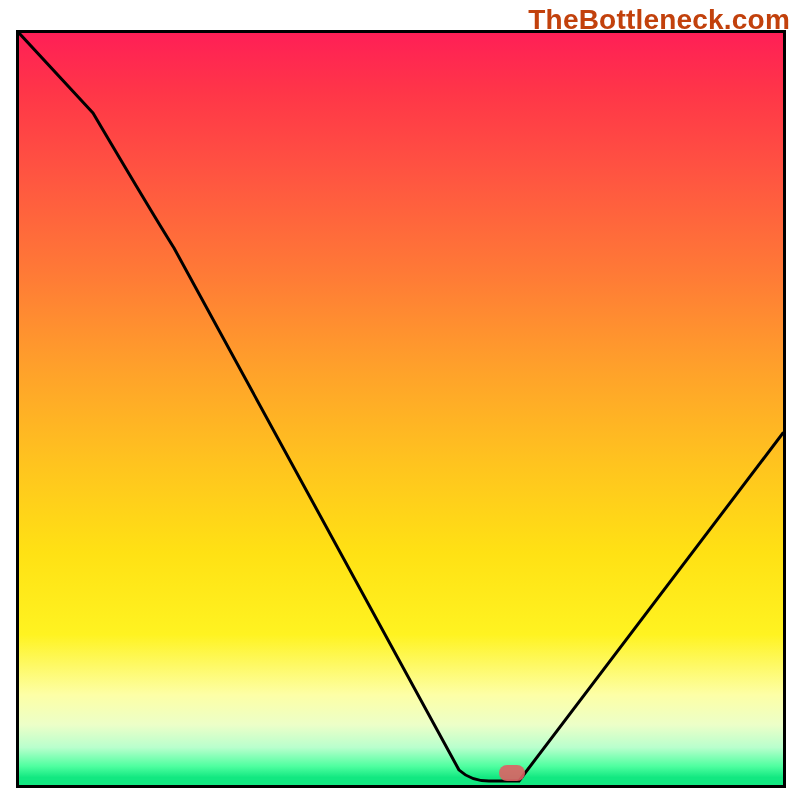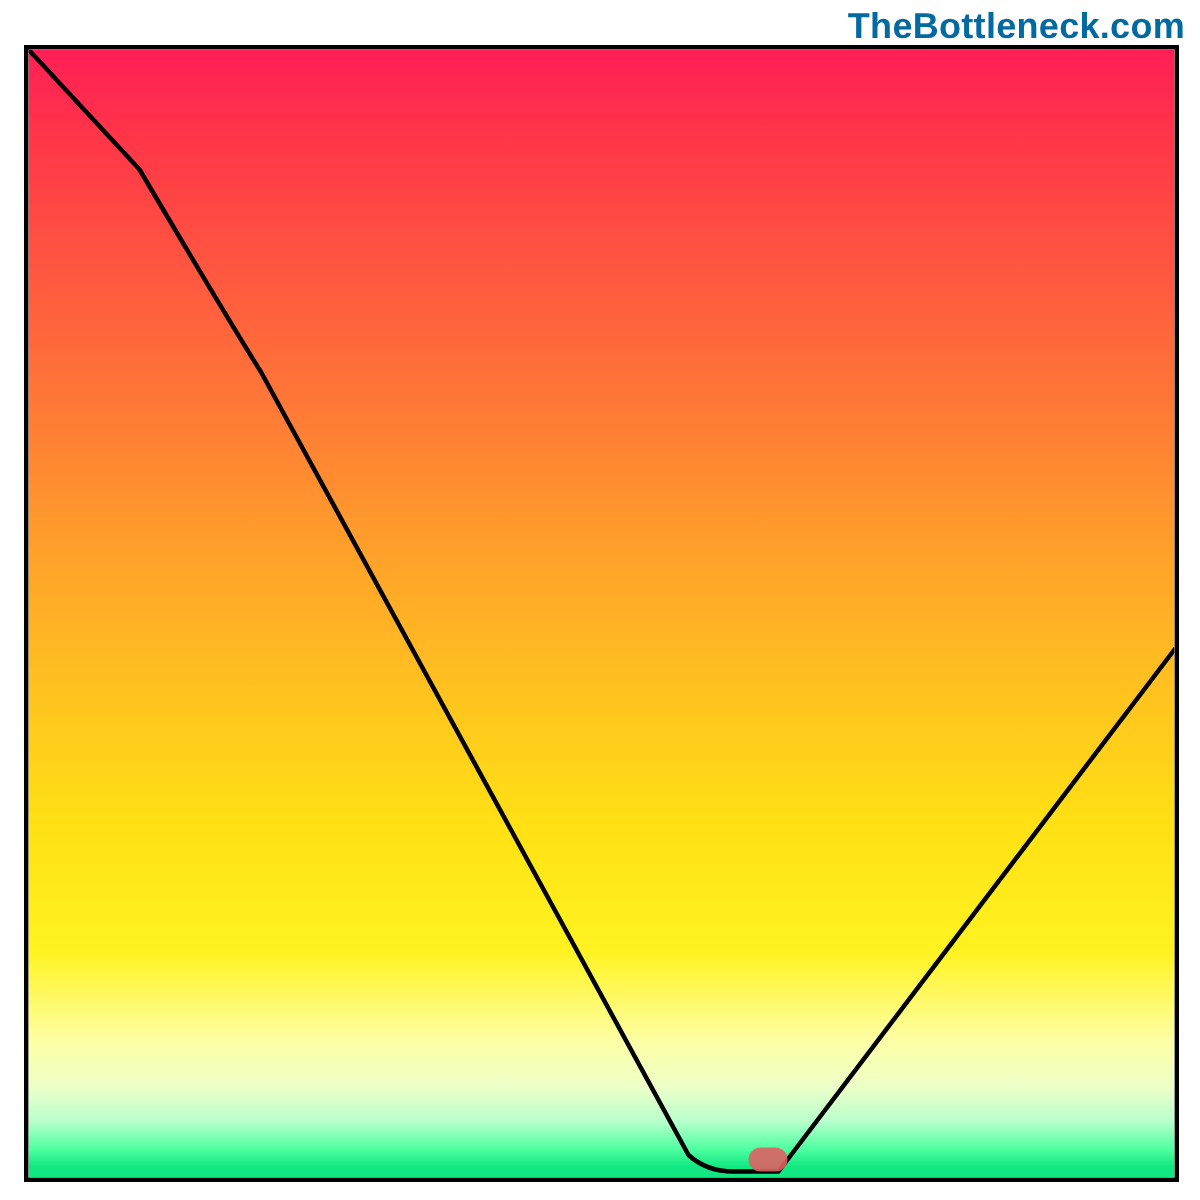--- a/index.html
+++ b/index.html
@@ -12,23 +12,23 @@
   }
   .container {
     position: relative;
     width: 800px;
     height: 800px;
   }
   .watermark {
     position: absolute;
     top: 4px;
     right: 10px;
-    font-size: 24px;
+    font-size: 28px;
     font-weight: 600;
-    color: #0369a1;
+    color: #c2410c;
     letter-spacing: 0.2px;
   }
   .plot-outer {
     position: absolute;
     left: 16px;
     top: 30px;
     width: 770px;
     height: 758px;
     box-sizing: border-box;
     border: 3px solid #000;

